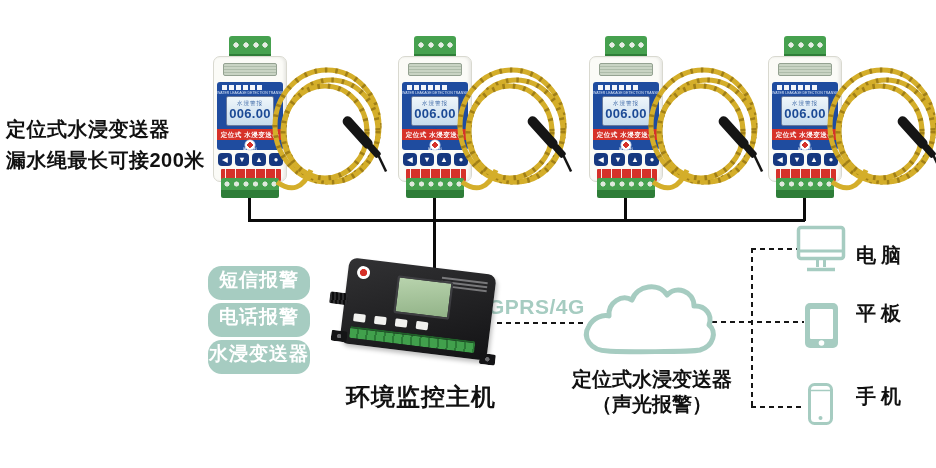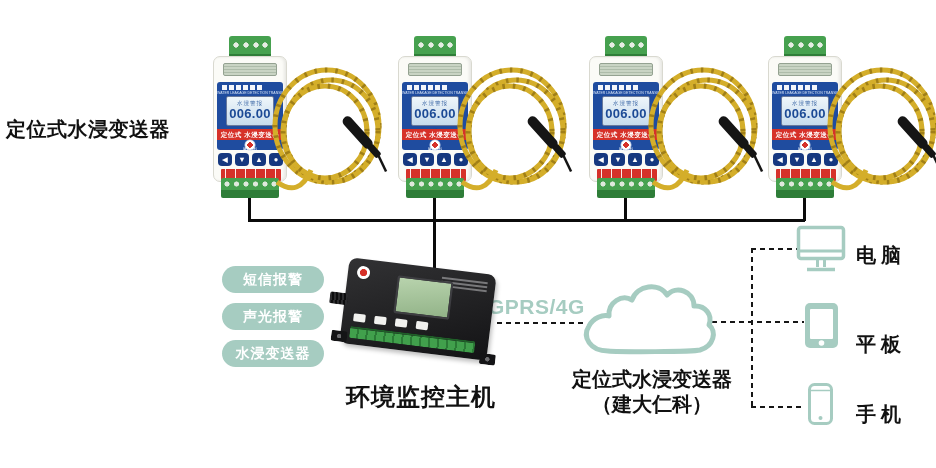--- a/index.html
+++ b/index.html
@@ -70,22 +70,22 @@
   .tx-term-bot::before{content:"";position:absolute;left:0;top:0;width:100%;height:13px;
     background-image:
       radial-gradient(circle at 6px 6px,#dfe9dd 0 2.3px,transparent 2.8px),
       radial-gradient(circle at 15.5px 6px,#dfe9dd 0 2.3px,transparent 2.8px),
       radial-gradient(circle at 25px 6px,#dfe9dd 0 2.3px,transparent 2.8px),
       radial-gradient(circle at 34.5px 6px,#dfe9dd 0 2.3px,transparent 2.8px),
       radial-gradient(circle at 44px 6px,#dfe9dd 0 2.3px,transparent 2.8px),
       radial-gradient(circle at 53px 6px,#dfe9dd 0 2.3px,transparent 2.8px)}
 
   
-  .badge{position:absolute;left:222px;width:102px;height:27px;border-radius:13.5px;
-    background:var(--teal);color:#fff;font-size:14px;font-weight:bold;text-align:center;
+  .badge{position:absolute;left:208px;width:102px;height:34px;border-radius:13.5px;
+    background:var(--teal);color:#fff;font-size:19px;font-weight:bold;text-align:center;
     line-height:27px;letter-spacing:1px;z-index:5}
 
   
   .host{position:absolute;left:334px;top:258px;width:166px;height:118px;z-index:6}
   .host-rot{position:absolute;left:10px;top:8px;width:148px;height:86px;transform:rotate(7deg)}
   .host-body{position:absolute;inset:0;background:linear-gradient(160deg,#323234,#131315);
     border-radius:8px;box-shadow:2px 3px 4px rgba(0,0,0,.25)}
   .host-ear{position:absolute;width:16px;height:11px;background:#141416;border-radius:2px;
     background-image:radial-gradient(circle at 50% 50%,#6d6d70 0 2px,transparent 2.4px)}
   .host-ear.left{left:-9px;bottom:1px}
@@ -119,20 +119,21 @@
   .icon-fill{fill:var(--teal)}
   .client-label{position:absolute;left:856px;font-size:20px;font-weight:700;color:var(--ink);letter-spacing:5px;white-space:nowrap}
 </style>
 </head>
 <body>
 
 <div class="canvas">
 
   <div class="caption">
     <div>定位式水浸变送器</div>
+    <div>漏水绳最长可接200米</div>
   </div>
 
   <div class="wire-v" style="left:248px;top:196px;height:25px"></div>
   <div class="wire-v" style="left:433px;top:196px;height:25px"></div>
   <div class="wire-v" style="left:624px;top:196px;height:25px"></div>
   <div class="wire-v" style="left:803px;top:196px;height:25px"></div>
   <div class="wire-h" style="left:248px;top:219px;width:557px"></div>
   <div class="wire-v" style="left:433px;top:219px;height:67px"></div>
 
   <div id="transmitters">
@@ -324,21 +325,21 @@
         <span class="tx-btn">▲</span>
         <span class="tx-btn">●</span>
       </div>
       <div class="tx-redstrip"></div>
     </div>
     <div class="tx-term-bot"></div>
   </div>
     </div>
 
   <div class="badge" style="top:266px">短信报警</div>
-  <div class="badge" style="top:303px">声光报警</div>
+  <div class="badge" style="top:303px">电话报警</div>
   <div class="badge" style="top:340px">水浸变送器</div>
 
   <div class="host">
     <div class="host-rot">
       <div class="host-body">
         <div class="host-logo"></div>
         <div class="host-spec">
             <i></i>
             <i></i>
             <i></i>
@@ -368,43 +369,43 @@
       C 15 44, 25 40, 31 42
       C 30 28, 44 20, 54 26
       C 59 11, 81 8, 89 21
       C 98 11, 116 17, 116 32
       C 127 31, 135 41, 131 51
       C 139 57, 136 72, 122 76
       C 114 78, 42 78, 30 77 Z"></path>
   </svg>
   <div class="cloud-label">
     <div>定位式水浸变送器</div>
-    <div>（建大仁科）</div>
+    <div>（声光报警）</div>
   </div>
 
   <div class="dash-h" style="left:712px;top:321px;width:92px"></div>
   <div class="dash-v" style="left:751px;top:248px;height:160px"></div>
   <div class="dash-h" style="left:751px;top:248px;width:46px"></div>
   <div class="dash-h" style="left:751px;top:406px;width:52px"></div>
 
   <svg class="client-icon" style="left:796px;top:225px" width="52" height="56" viewBox="0 0 52 56">
     <rect class="icon-stroke" x="2.5" y="2.5" width="45" height="31" rx="2.5" stroke-width="3.5"></rect>
     <path d="M 2.5 26 H 47.5" stroke="#a6ccc1" stroke-width="3" fill="none"></path>
     <path d="M 21.5 34 V 42 M 28.5 34 V 42" stroke="#a6ccc1" stroke-width="3" fill="none"></path>
     <path d="M 11 44.5 H 39" stroke="#a6ccc1" stroke-width="3.5" fill="none"></path>
   </svg>
   <div class="client-label" style="top:242px">电脑</div>
 
   <svg class="client-icon" style="left:803px;top:301px" width="38" height="50" viewBox="0 0 38 50">
     <rect class="icon-fill" x="2" y="2" width="33" height="45" rx="5"></rect>
     <rect x="7" y="8" width="23" height="30" rx="1" fill="#fff"></rect>
     <circle cx="18.5" cy="42" r="2.8" fill="#fff"></circle>
   </svg>
-  <div class="client-label" style="top:331px">平板</div>
+  <div class="client-label" style="top:300px">平板</div>
 
   <svg class="client-icon" style="left:806px;top:382px" width="30" height="46" viewBox="0 0 30 46">
     <rect class="icon-stroke" x="3.5" y="2.5" width="22" height="39" rx="5" stroke-width="3"></rect>
     <path d="M 5 8.5 H 24" stroke="#a6ccc1" stroke-width="1.5" fill="none"></path>
     <circle cx="14.5" cy="36" r="2" fill="#a6ccc1"></circle>
   </svg>
-  <div class="client-label" style="top:401px">手机</div>
+  <div class="client-label" style="top:383px">手机</div>
 
 </div>
 
 </body></html>

